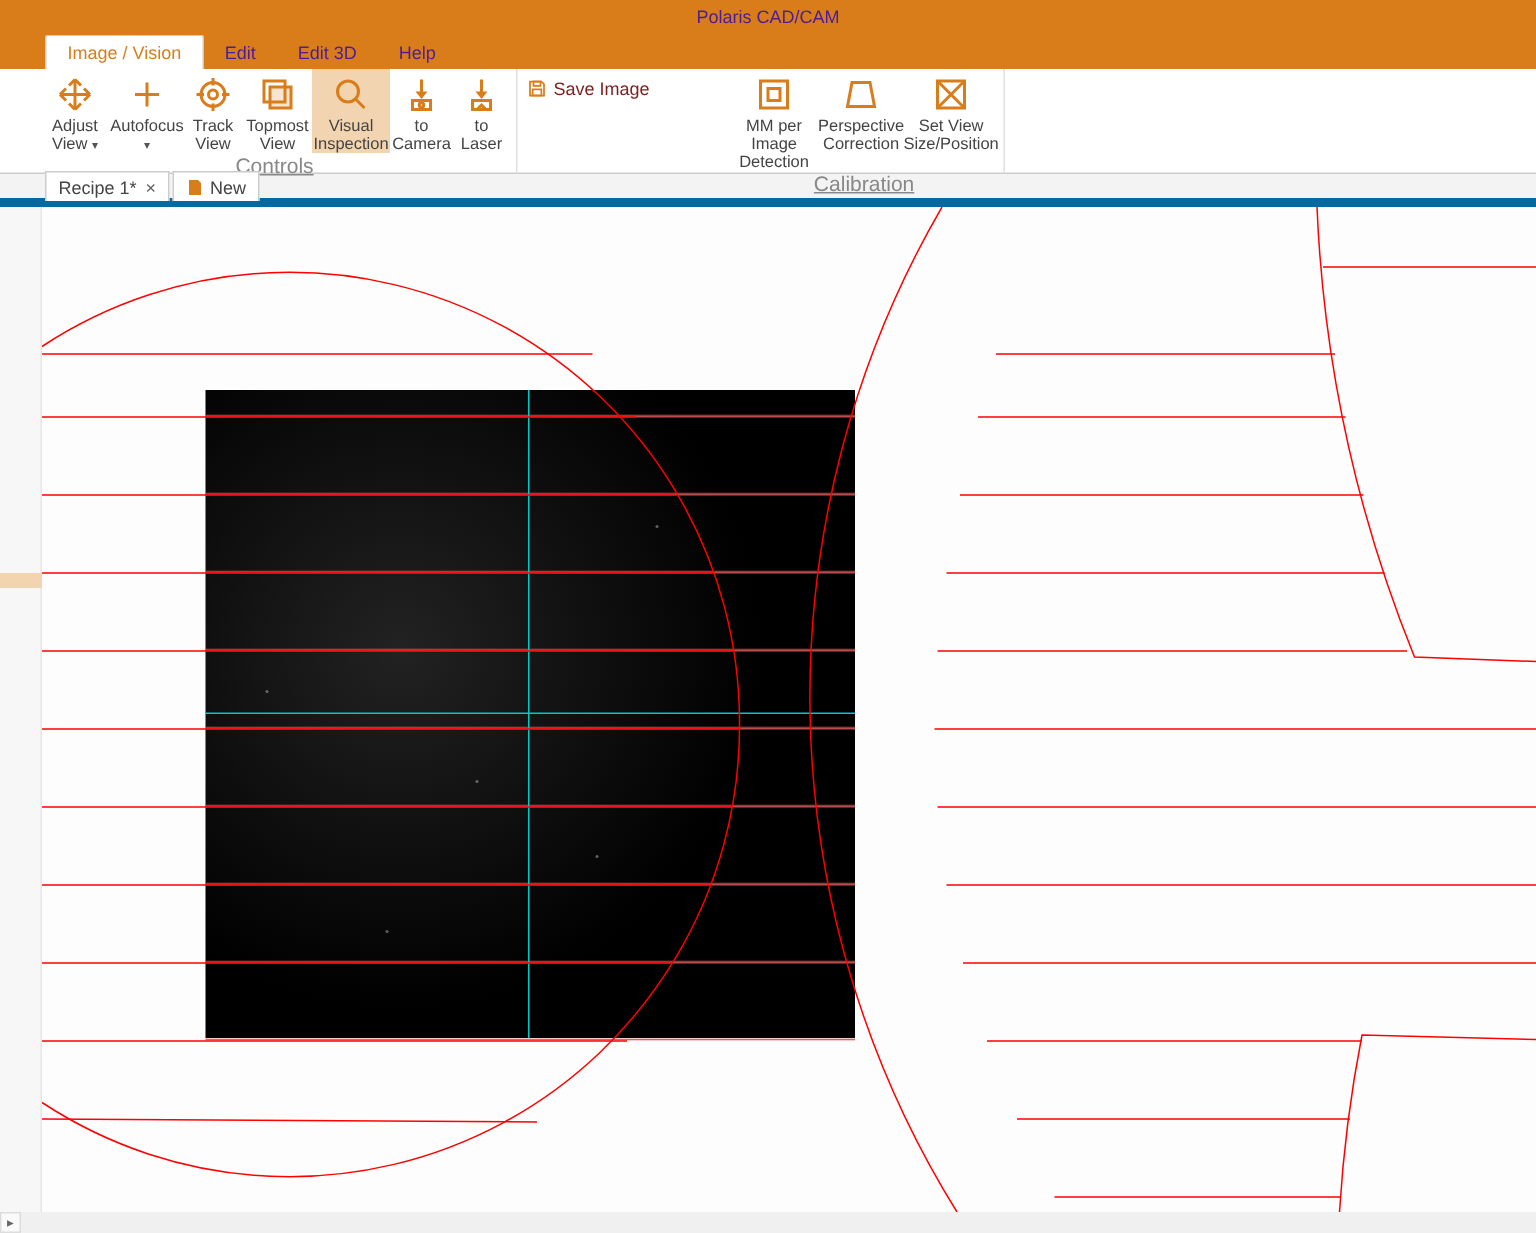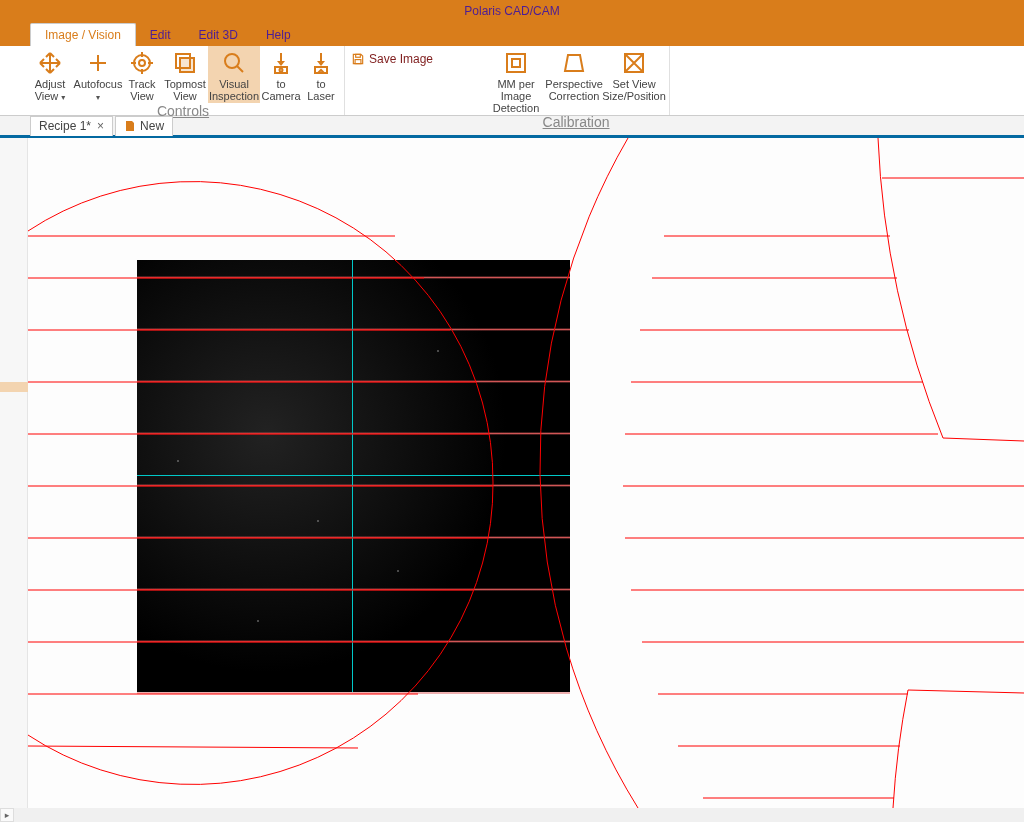--- a/index.html
+++ b/index.html
@@ -25,21 +25,21 @@
   .ribbon-btn .caret { font-size: 8px; color: #555; }
   .save-image { display:flex; align-items:flex-start; padding: 6px 8px 0 6px; font-size: 12px; color:#7f1d1d; }
   .save-image .icon { margin-right: 4px; }
 
   
   svg.icon-svg { width: 24px; height: 24px; }
   .orange { stroke: #d97d1b; fill: none; stroke-width: 2; }
   .orange-fill { fill: #d97d1b; }
 
   
-  .doctabs { height: 22px; background: #f3f3f3; border-bottom: 3px solid #0369a1; display: flex; align-items: center; padding-left: 30px; }
+  .doctabs { height: 22px; background: #f3f3f3; border-bottom: 6px solid #0369a1; display: flex; align-items: center; padding-left: 30px; }
   .doctab { display:flex; align-items:center; height: 20px; padding: 0 8px; background: #fff; border: 1px solid #ccc; border-bottom: none; margin-right: 2px; font-size: 12px; color: #444;}
   .doctab .close { margin-left: 6px; color:#666; cursor:pointer; }
   .doctab .doc-icon { width: 12px; height: 12px; margin-right: 4px; }
 
   
   .workspace { position: relative; width: 1024px; height: calc(822px - 22px - 24px - 70px - 22px); background: #fdfdfd; overflow: hidden;}
   .left-rail { position:absolute; left:0; top:0; width:28px; height:100%; background:#f7f7f7; border-right:1px solid #e5e5e5;}
   .left-rail .marker { position:absolute; left:0; top:244px; width:28px; height:10px; background:#f3d4b0;}
   .canvas { position:absolute; left:28px; top:0; right:0; bottom:14px; background:#fdfdfd; }
   .hscroll { position:absolute; left:0; bottom:0; height:14px; right:0; background:#f0f0f0; display:flex; align-items:center;}

